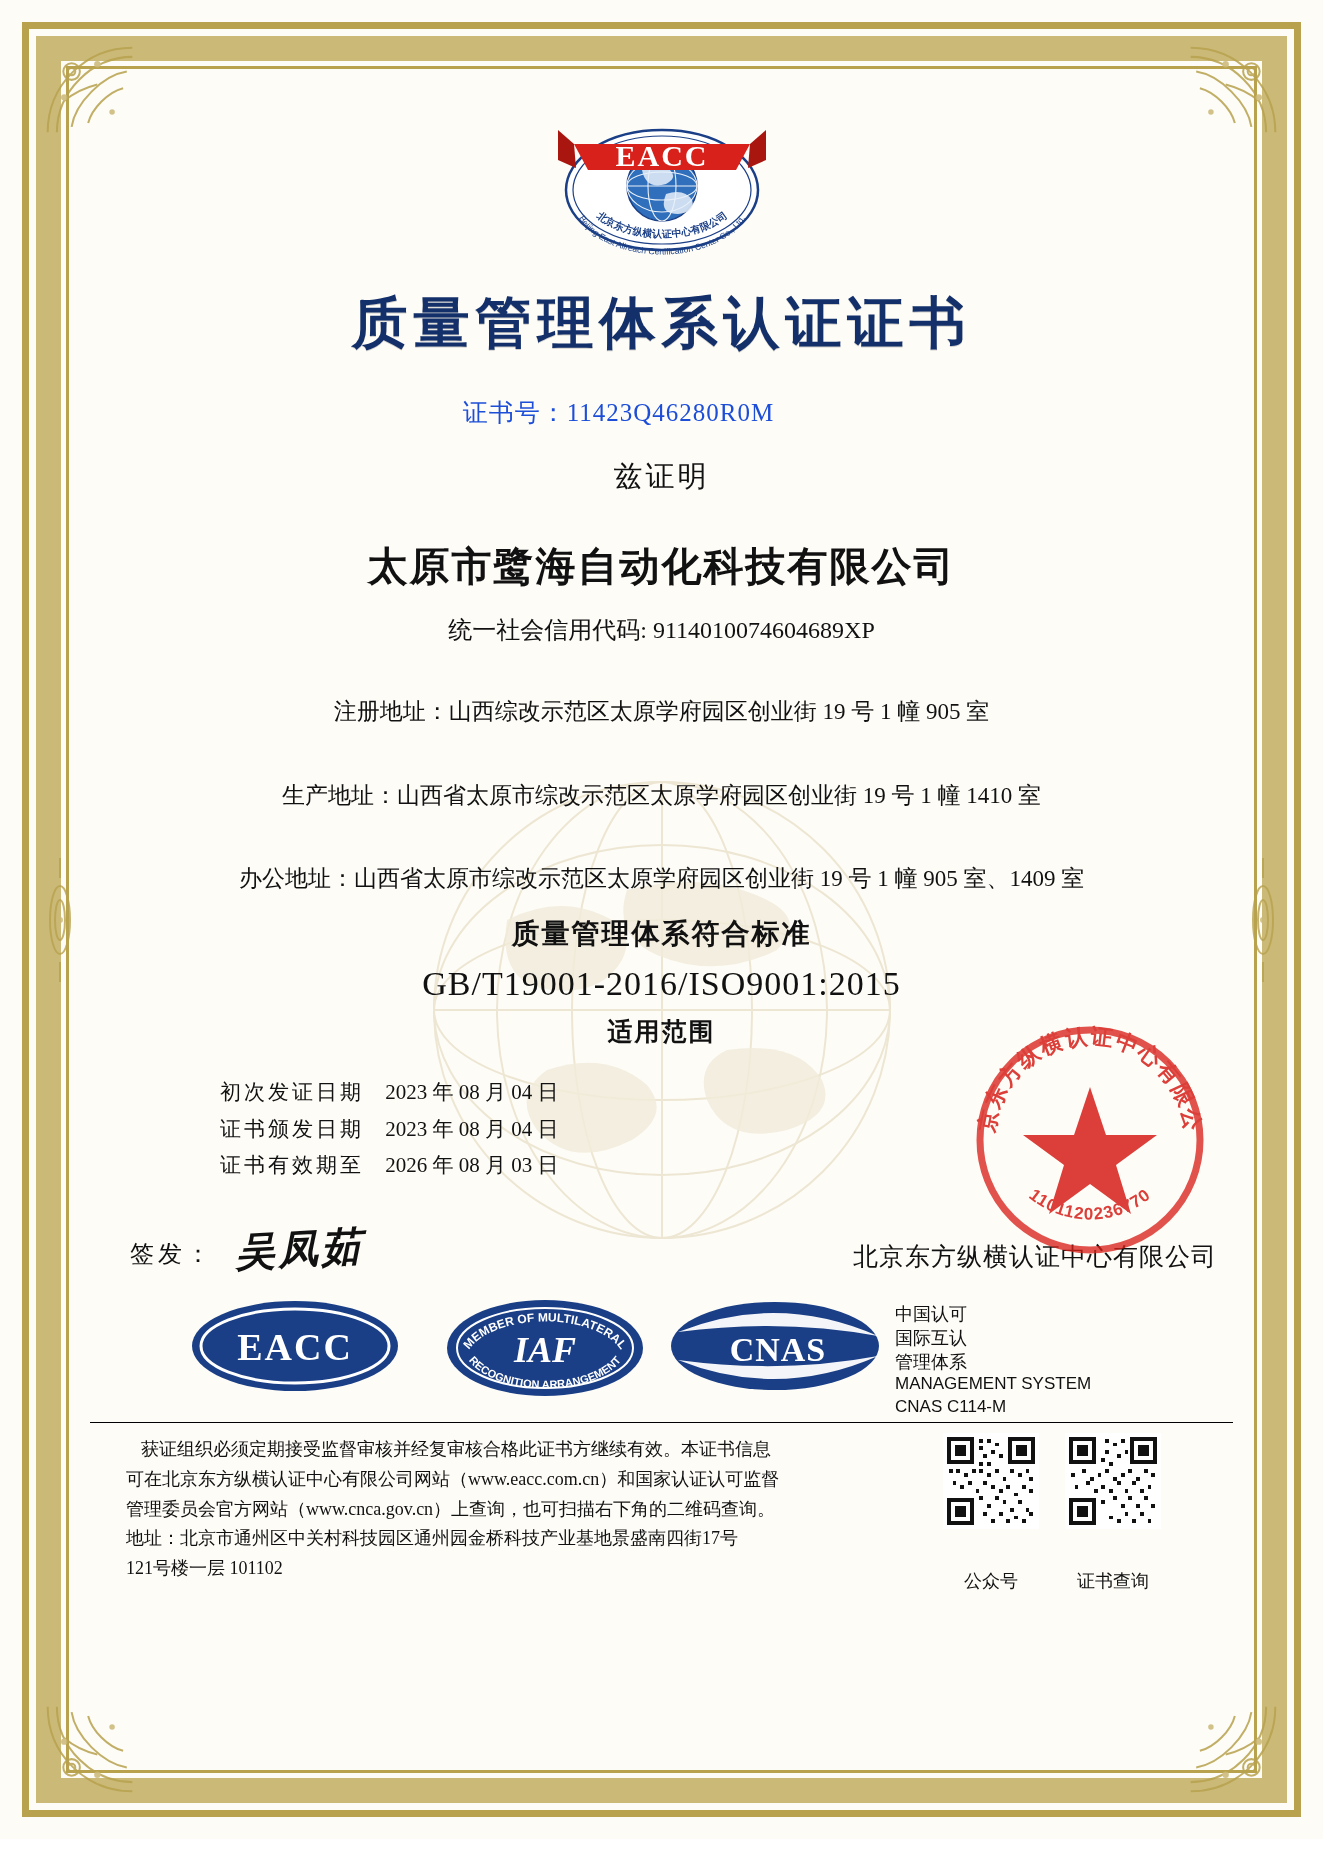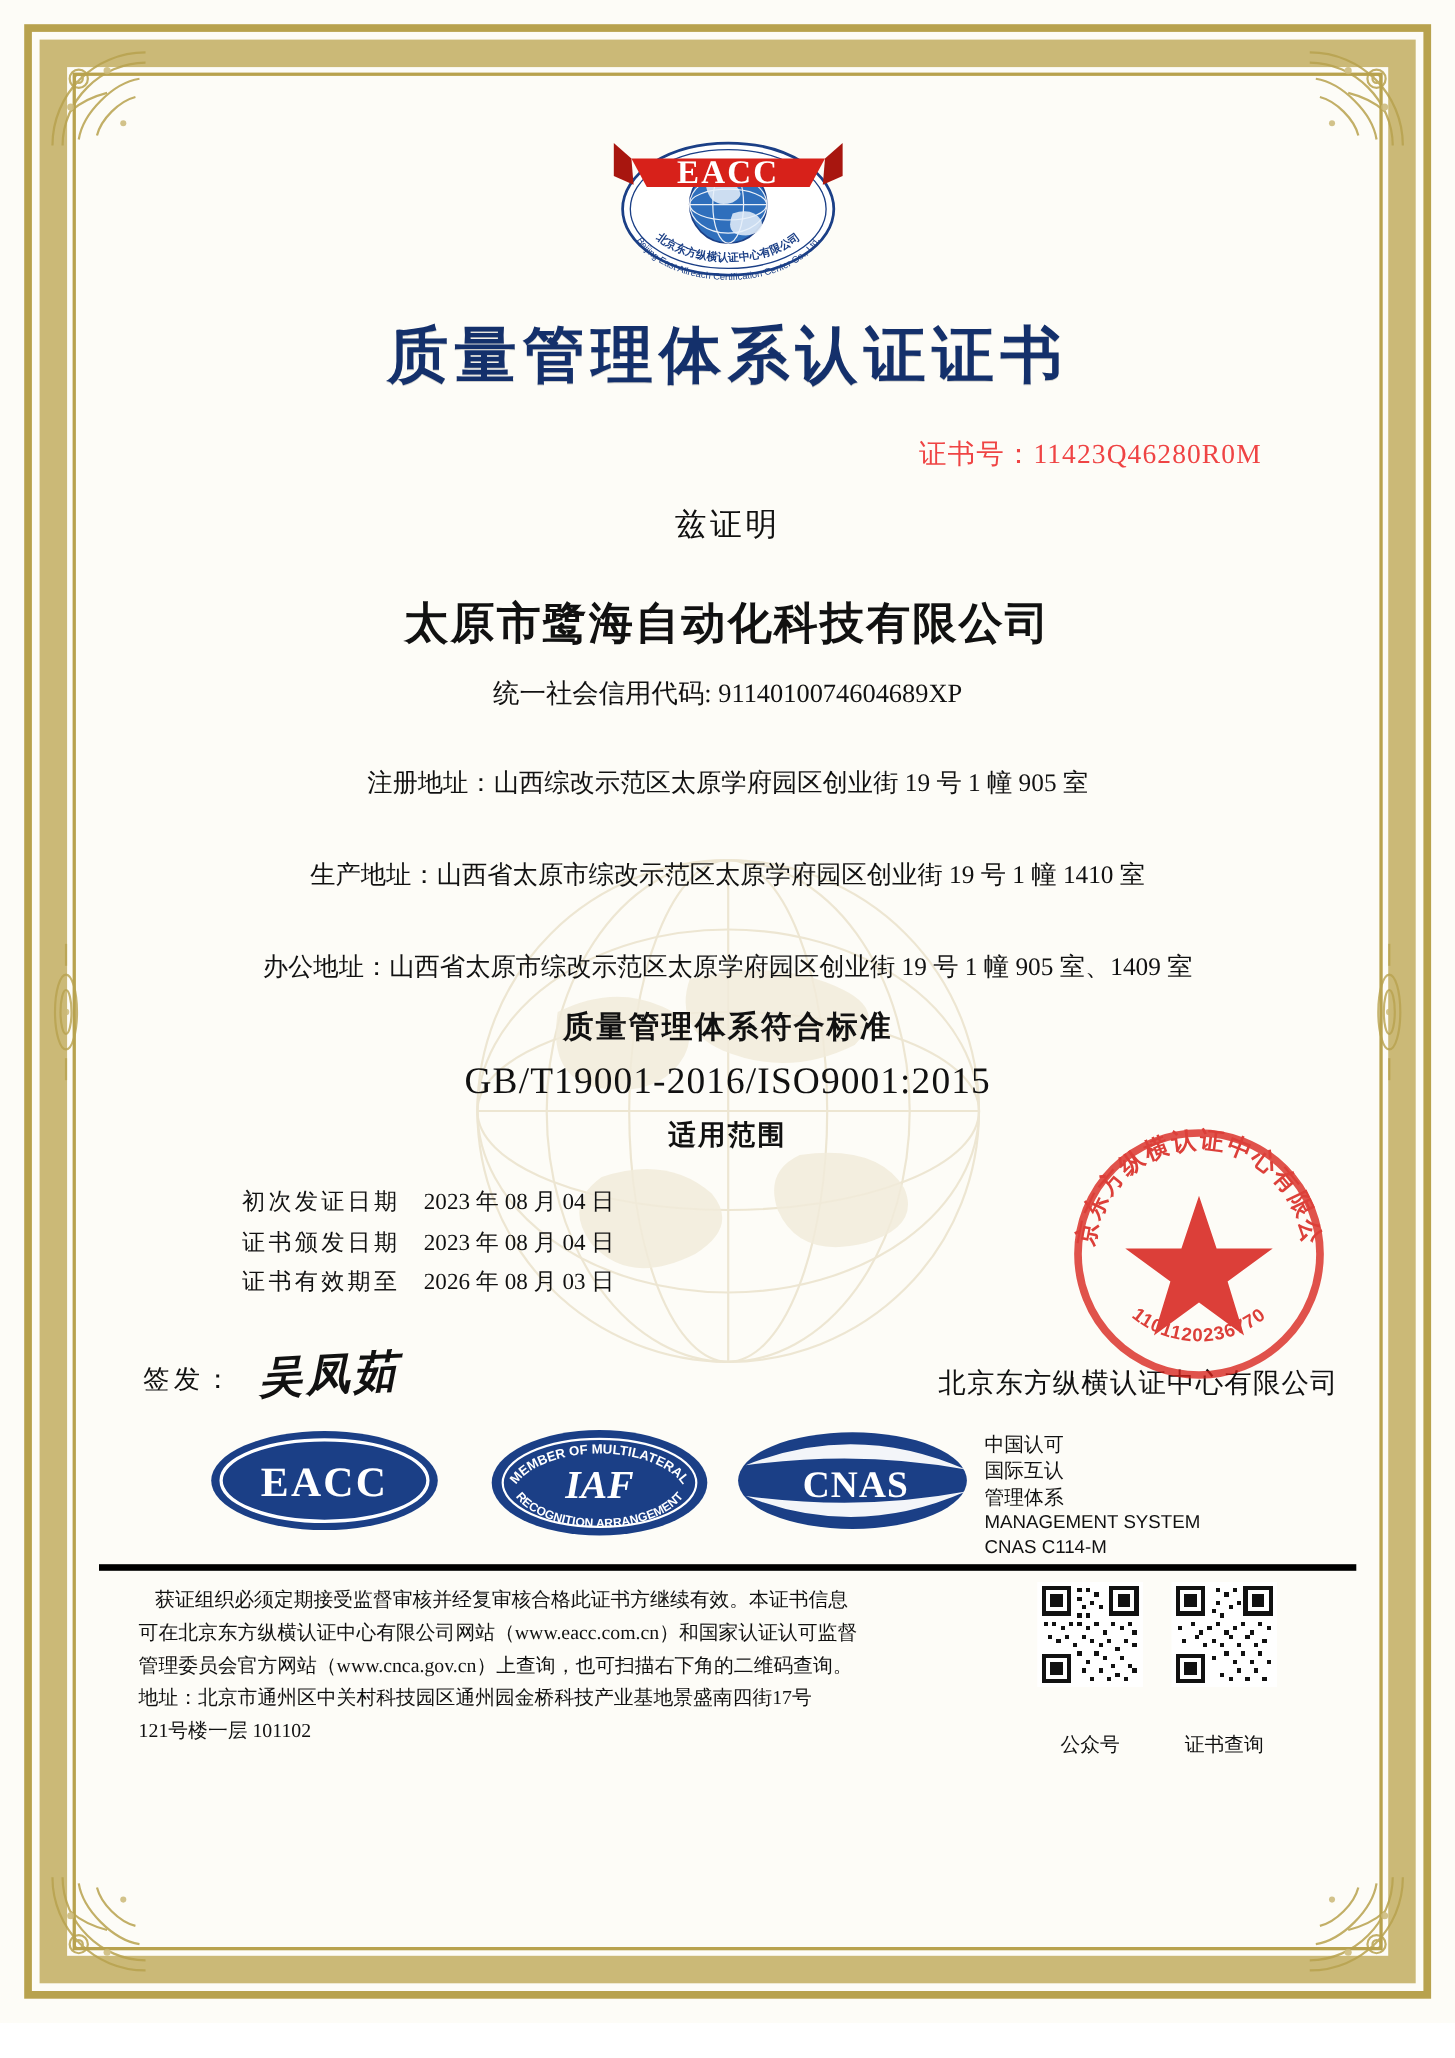--- a/index.html
+++ b/index.html
@@ -126,24 +126,23 @@
     font-size: 56px;
     font-weight: bold;
     letter-spacing: 6px;
     color: #14306b;
     font-family: "DejaVu Sans", "Liberation Sans", sans-serif;
     text-shadow: 0 1px 0 rgba(0,0,0,0.18);
   }
 
   .cert-number {
     margin-top: 34px;
-    text-align: right;
     padding-right: 86px;
     font-size: 25px;
-    color: #ef4444;
+    color: #1d4ed8;
     letter-spacing: 1px;
   }
 
   .hereby {
     margin-top: 28px;
     font-size: 29px;
     letter-spacing: 3px;
     color: #111;
   }
 
@@ -291,21 +290,21 @@
     line-height: 1.32;
     color: #111;
     font-family: "DejaVu Sans", "Liberation Sans", sans-serif;
   }
   .cnas-text .en { font-family: "Liberation Sans", sans-serif; font-size: 17px; }
 
   
   .footer {
     position: relative;
     margin-top: 16px;
-    border-top: 6px solid #000000;
+    border-top: 1px solid #000000;
     padding-top: 12px;
     min-height: 150px;
   }
   .footer-text {
     width: 660px;
     text-align: left;
     font-size: 18px;
     line-height: 1.65;
     color: #111;
     margin-left: 36px;

